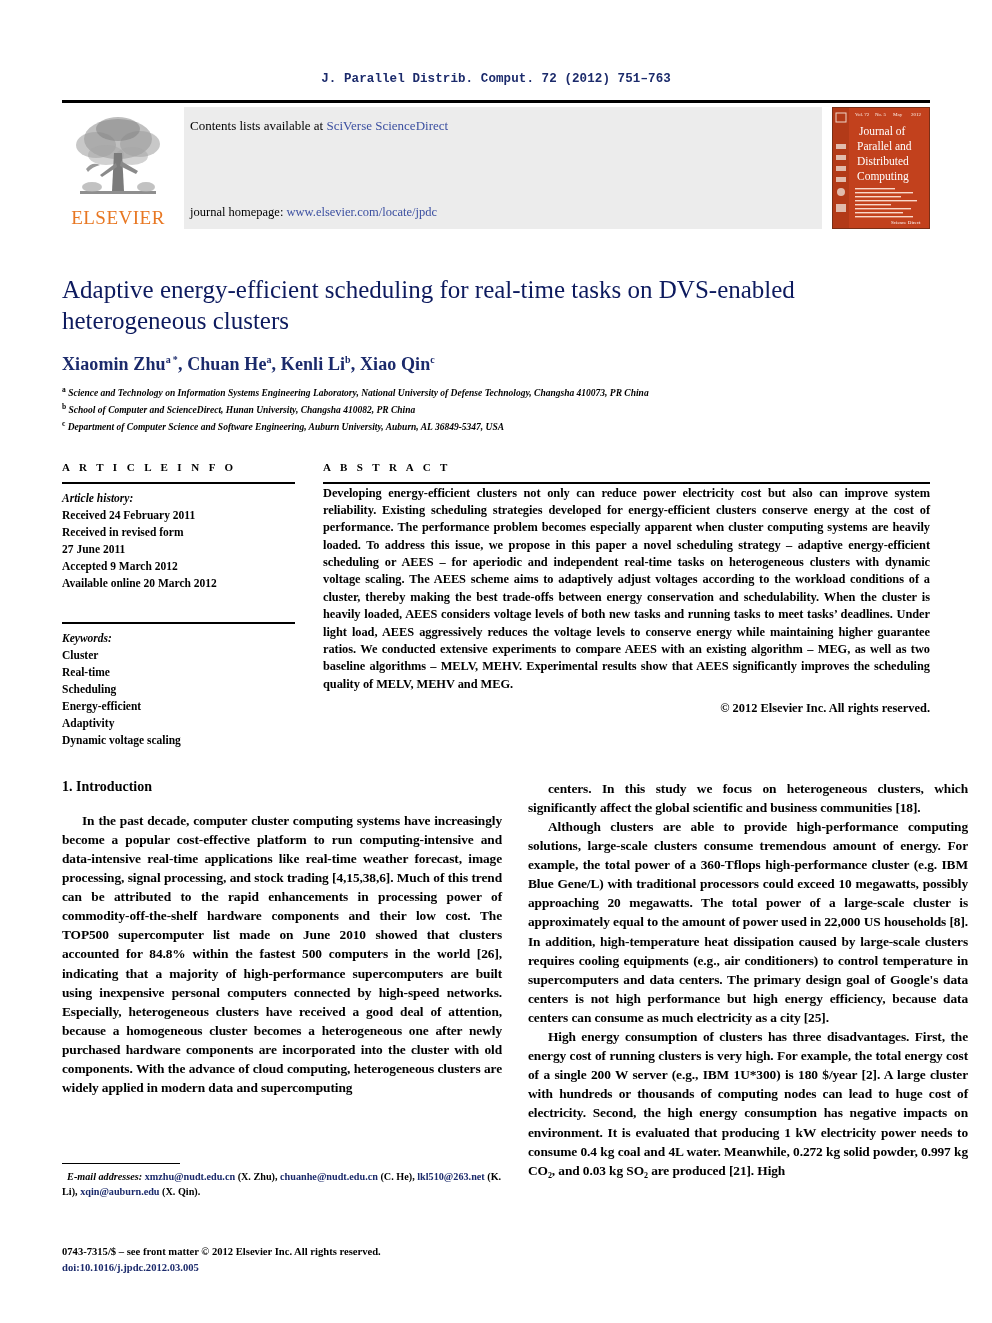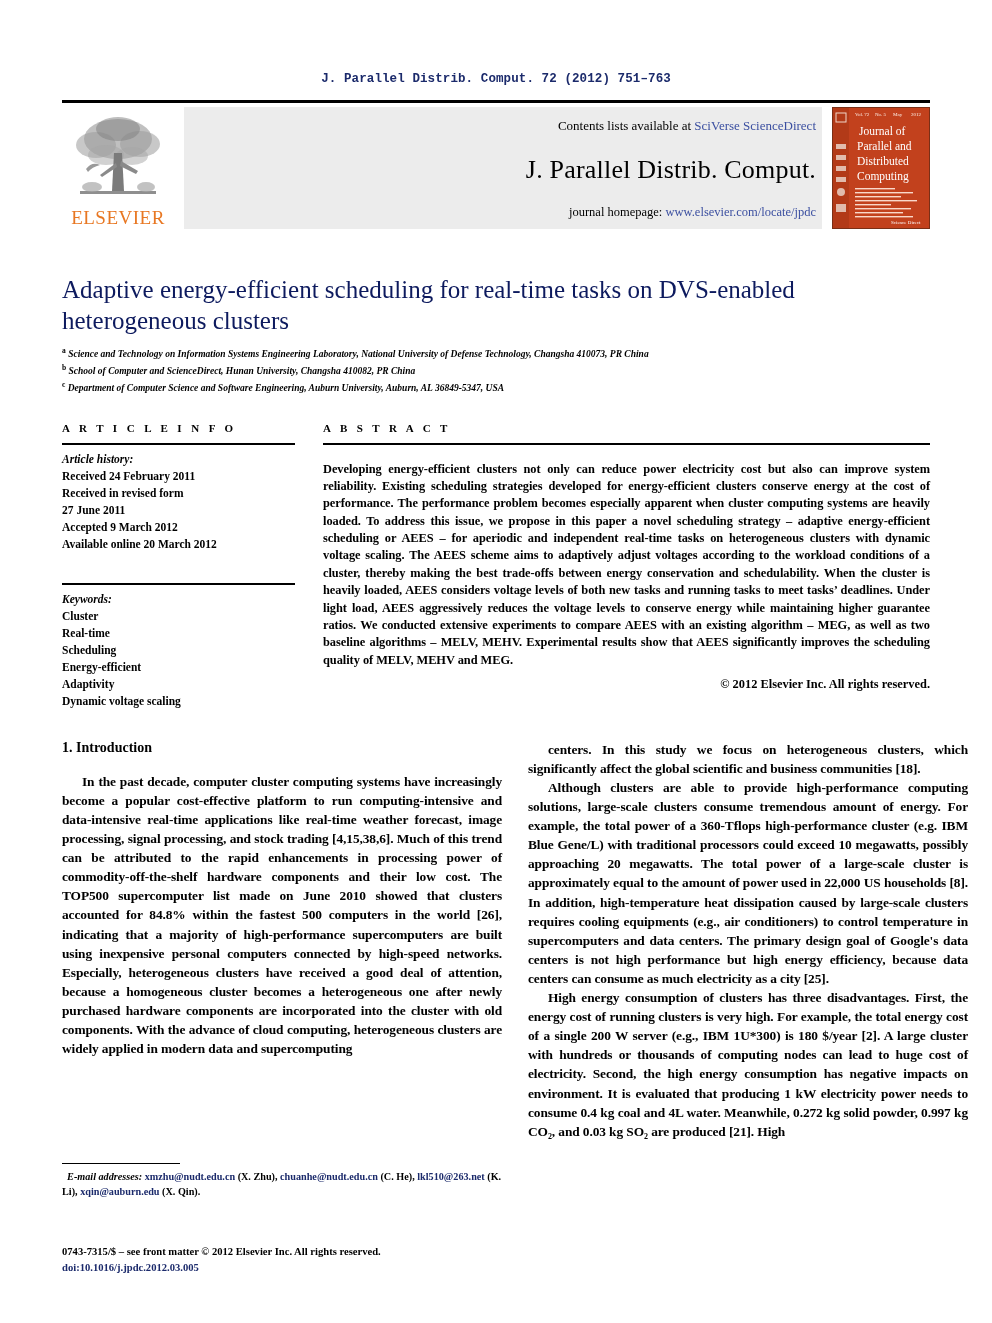--- a/index.html
+++ b/index.html
@@ -53,21 +53,21 @@
     letter-spacing: .5px;
     line-height: 1;
     margin-top: 1px;
   }
   .journal-banner {
     flex: 1 1 auto;
     background: #ececec;
     display: flex;
     flex-direction: column;
     justify-content: space-between;
-    align-items: flex-end;
+    align-items: flex-start;
     padding: 11px 6px 9px 6px;
     margin: 0 10px;
   }
   .contents-line { font-size: 13px; color:#000; }
   .contents-line a { color:#3b4fa0; text-decoration: none; }
   .journal-title {
     font-size: 26px;
     letter-spacing: .2px;
     color: #000;
   }
@@ -122,21 +122,21 @@
     letter-spacing: 3.4px;
     margin-bottom: 9px;
   }
   .hr-2 { border-top: 2.5px solid #000; }
   .hist { padding-top: 6px; font-size: 11.5px; line-height: 1.48; font-weight: bold; }
   .hist .lbl { font-style: italic; }
   .kw-wrap { margin-top: 30px; }
   .kw { padding-top: 6px; font-size: 11.5px; line-height: 1.48; font-weight: bold;}
   .kw .lbl { font-style: italic; }
   .abs-body {
-    padding-top: 16px;
+    padding-top: 1px;
     font-size: 12.4px;
     line-height: 1.40;
     text-align: justify;
     font-weight: bold;
     letter-spacing: -0.05px;
   }
   .abs-copy {
     text-align: right;
     font-size: 12.4px;
     font-weight: bold;
@@ -223,21 +223,20 @@
             <ellipse cx="80" cy="76" rx="9" ry="5" fill="#a8a8a8" opacity=".7"></ellipse>
           </g>
         </svg>
         <div class="elsevier-word">ELSEVIER</div>
       </div>
 
       <div class="journal-banner">
         <div class="contents-line">
           <span>Contents lists available at </span><a href="#">SciVerse ScienceDirect</a>
         </div>
-        <div class="journal-title">J. Parallel Distrib. Comput.</div>
         <div class="homepage-line">
           <span>journal homepage: </span><a href="#">www.elsevier.com/locate/jpdc</a>
         </div>
       </div>
 
       <div class="cover-thumb">
         <svg width="96" height="120" viewBox="0 0 96 120">
           <rect x="0" y="0" width="96" height="120" fill="#c2411d"></rect>
           <rect x="0" y="0" width="16" height="120" fill="#b23a18"></rect>
           <rect x="3" y="5" width="10" height="9" fill="none" stroke="#f0d6c8" stroke-width="1"></rect>
@@ -274,20 +273,26 @@
           <text x="58" y="116" fill="#ffffff" font-family="'Liberation Serif',serif" font-size="5">Science Direct</text>
         </svg>
       </div>
 
     </div>
   </div>
 
   <div class="title-block">
     <h1 class="paper-title">Adaptive energy-efficient scheduling for real-time tasks on DVS-enabled heterogeneous clusters</h1>
 
+    <div class="authors">
+      <span>Xiaomin Zhu</span><sup>a *</sup>,
+      <span>Chuan He</span><sup>a</sup>,
+      <span>Kenli Li</span><sup>b</sup>,
+      <span>Xiao Qin</span><sup>c</sup>
+    </div>
 
     <div class="affils">
       <div class="affil"><sup>a</sup> <span>Science and Technology on Information Systems Engineering Laboratory, National University of Defense Technology, Changsha 410073, PR China</span></div>
       <div class="affil"><sup>b</sup> <span>School of Computer and ScienceDirect, Hunan University, Changsha 410082, PR China</span></div>
       <div class="affil"><sup>c</sup> <span>Department of Computer Science and Software Engineering, Auburn University, Auburn, AL 36849-5347, USA</span></div>
     </div>
   </div>
 
   <div class="info-abstract">
 

